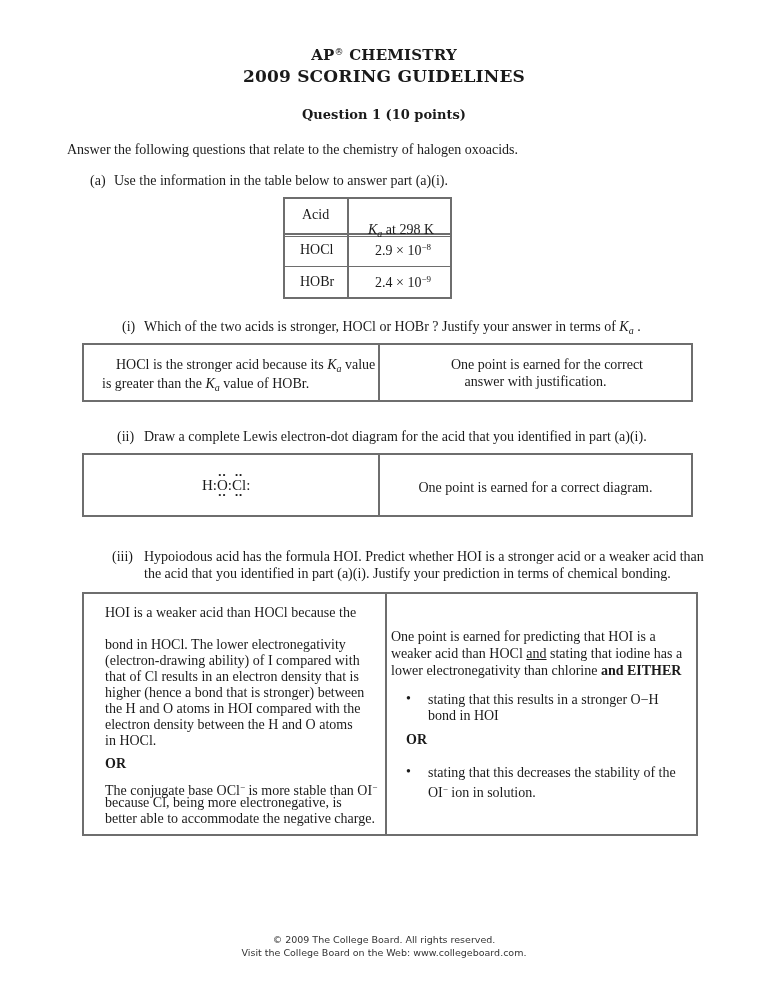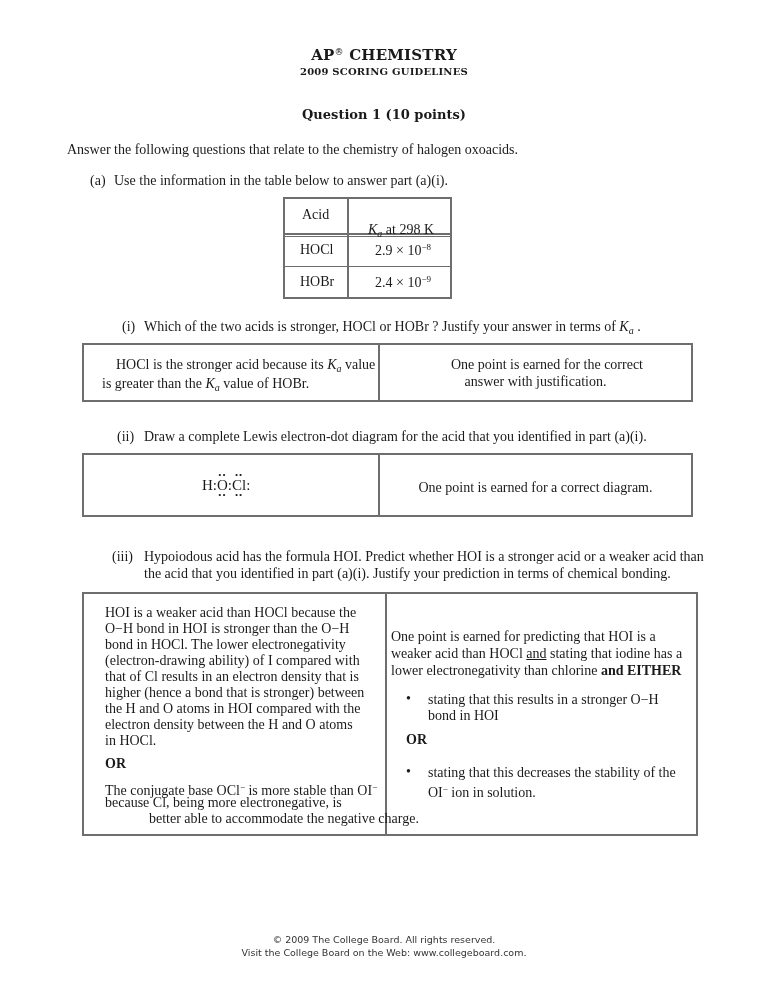--- a/index.html
+++ b/index.html
@@ -1,21 +1,21 @@
 <!DOCTYPE html>
 <html><head>
 <meta charset="utf-8">
 <style>
   html, body { margin: 0; padding: 0; background: #ffffff; }
   body { width: 768px; height: 994px; position: relative; overflow: hidden;
          font-family: "Liberation Serif", "DejaVu Serif", serif; color: #1a1a1a; }
   .abs { position: absolute; }
   .hdr { left: 0; width: 768px; text-align: center; font-family: "DejaVu Serif", serif; font-weight: bold; }
   .hdr1 { top: 46px; font-size: 15px; letter-spacing: 0.2px; }
-  .hdr2 { top: 66px; font-size: 10px; letter-spacing: 0.2px; }
+  .hdr2 { top: 66px; font-size: 17px; letter-spacing: 0.2px; }
   .hdr3 { top: 107px; font-size: 13px; }
   .hdr sup { font-size: 9px; vertical-align: 5px; font-weight: normal; }
   .txt { font-size: 14px; line-height: 18px; white-space: nowrap; }
   .ital { font-style: italic; }
   sub.k { font-size: 10px; font-style: italic; vertical-align: -3px; }
   sup.e { font-size: 9px; vertical-align: 5px; }
 
   
   .katable { left: 283px; top: 197px; width: 169px; height: 102px; border: 2px solid #6e6e6e; box-sizing: border-box; }
   .katable .vline { position: absolute; left: 62px; top: 0; bottom: 0; width: 2px; background: #6e6e6e; }
@@ -84,32 +84,31 @@
 </div>
 
 <div class="abs txt" style="left:112px; top:548px;">(iii)</div>
 <div class="abs txt" style="left:144px; top:548px;">Hypoiodous acid has the formula HOI. Predict whether HOI is a stronger acid or a weaker acid than</div>
 <div class="abs txt" style="left:144px; top:565px;">the acid that you identified in part (a)(i). Justify your prediction in terms of chemical bonding.</div>
 
 <div class="abs box" style="left:82px; top:592px; width:616px; height:244px;">
   <div class="div" style="left:301px;"></div>
 
   <div class="abs txt" style="left:21px; top:10px;">HOI is a weaker acid than HOCl because the</div>
-  <div class="abs txt" style="left:21px; top:26px;">O−H bond in HOI is stronger than the O−H</div>
   <div class="abs txt" style="left:21px; top:42px;">bond in HOCl. The lower electronegativity</div>
   <div class="abs txt" style="left:21px; top:58px;">(electron-drawing ability) of I compared with</div>
   <div class="abs txt" style="left:21px; top:74px;">that of Cl results in an electron density that is</div>
   <div class="abs txt" style="left:21px; top:90px;">higher (hence a bond that is stronger) between</div>
   <div class="abs txt" style="left:21px; top:106px;">the H and O atoms in HOI compared with the</div>
   <div class="abs txt" style="left:21px; top:122px;">electron density between the H and O atoms</div>
   <div class="abs txt" style="left:21px; top:138px;">in HOCl.</div>
   <div class="abs txt b" style="left:21px; top:161px;">OR</div>
   <div class="abs txt" style="left:21px; top:184px;"><span>The conjugate base OCl</span><sup class="e">−</sup><span> is more stable than OI</span><sup class="e">−</sup></div>
   <div class="abs txt" style="left:21px; top:200px;">because Cl, being more electronegative, is</div>
-  <div class="abs txt" style="left:21px; top:216px;margin-left:44px;">better able to accommodate the negative charge.</div>
+  <div class="abs txt" style="left:21px; top:216px;">better able to accommodate the negative charge.</div>
 
   <div class="abs txt" style="left:307px; top:34px;">One point is earned for predicting that HOI is a</div>
   <div class="abs txt" style="left:307px; top:51px;"><span>weaker acid than HOCl </span><span class="u">and</span><span> stating that iodine has a</span></div>
   <div class="abs txt" style="left:307px; top:68px;"><span>lower electronegativity than chlorine </span><span class="b">and EITHER</span></div>
   <div class="abs bullet" style="left:322px; top:97px;">•</div>
   <div class="abs txt" style="left:344px; top:97px;">stating that this results in a stronger O−H</div>
   <div class="abs txt" style="left:344px; top:113px;">bond in HOI</div>
   <div class="abs txt b" style="left:322px; top:137px;">OR</div>
   <div class="abs bullet" style="left:322px; top:170px;">•</div>
   <div class="abs txt" style="left:344px; top:170px;">stating that this decreases the stability of the</div>

